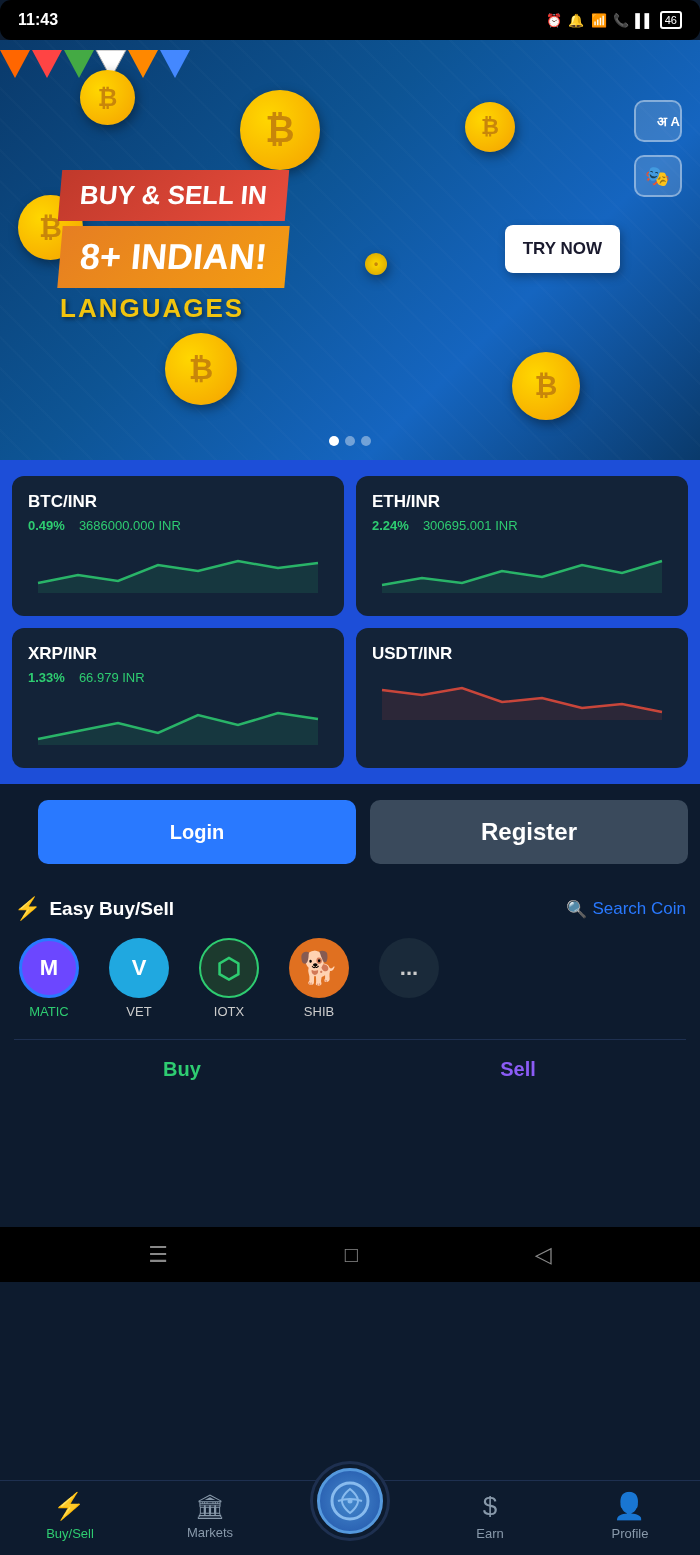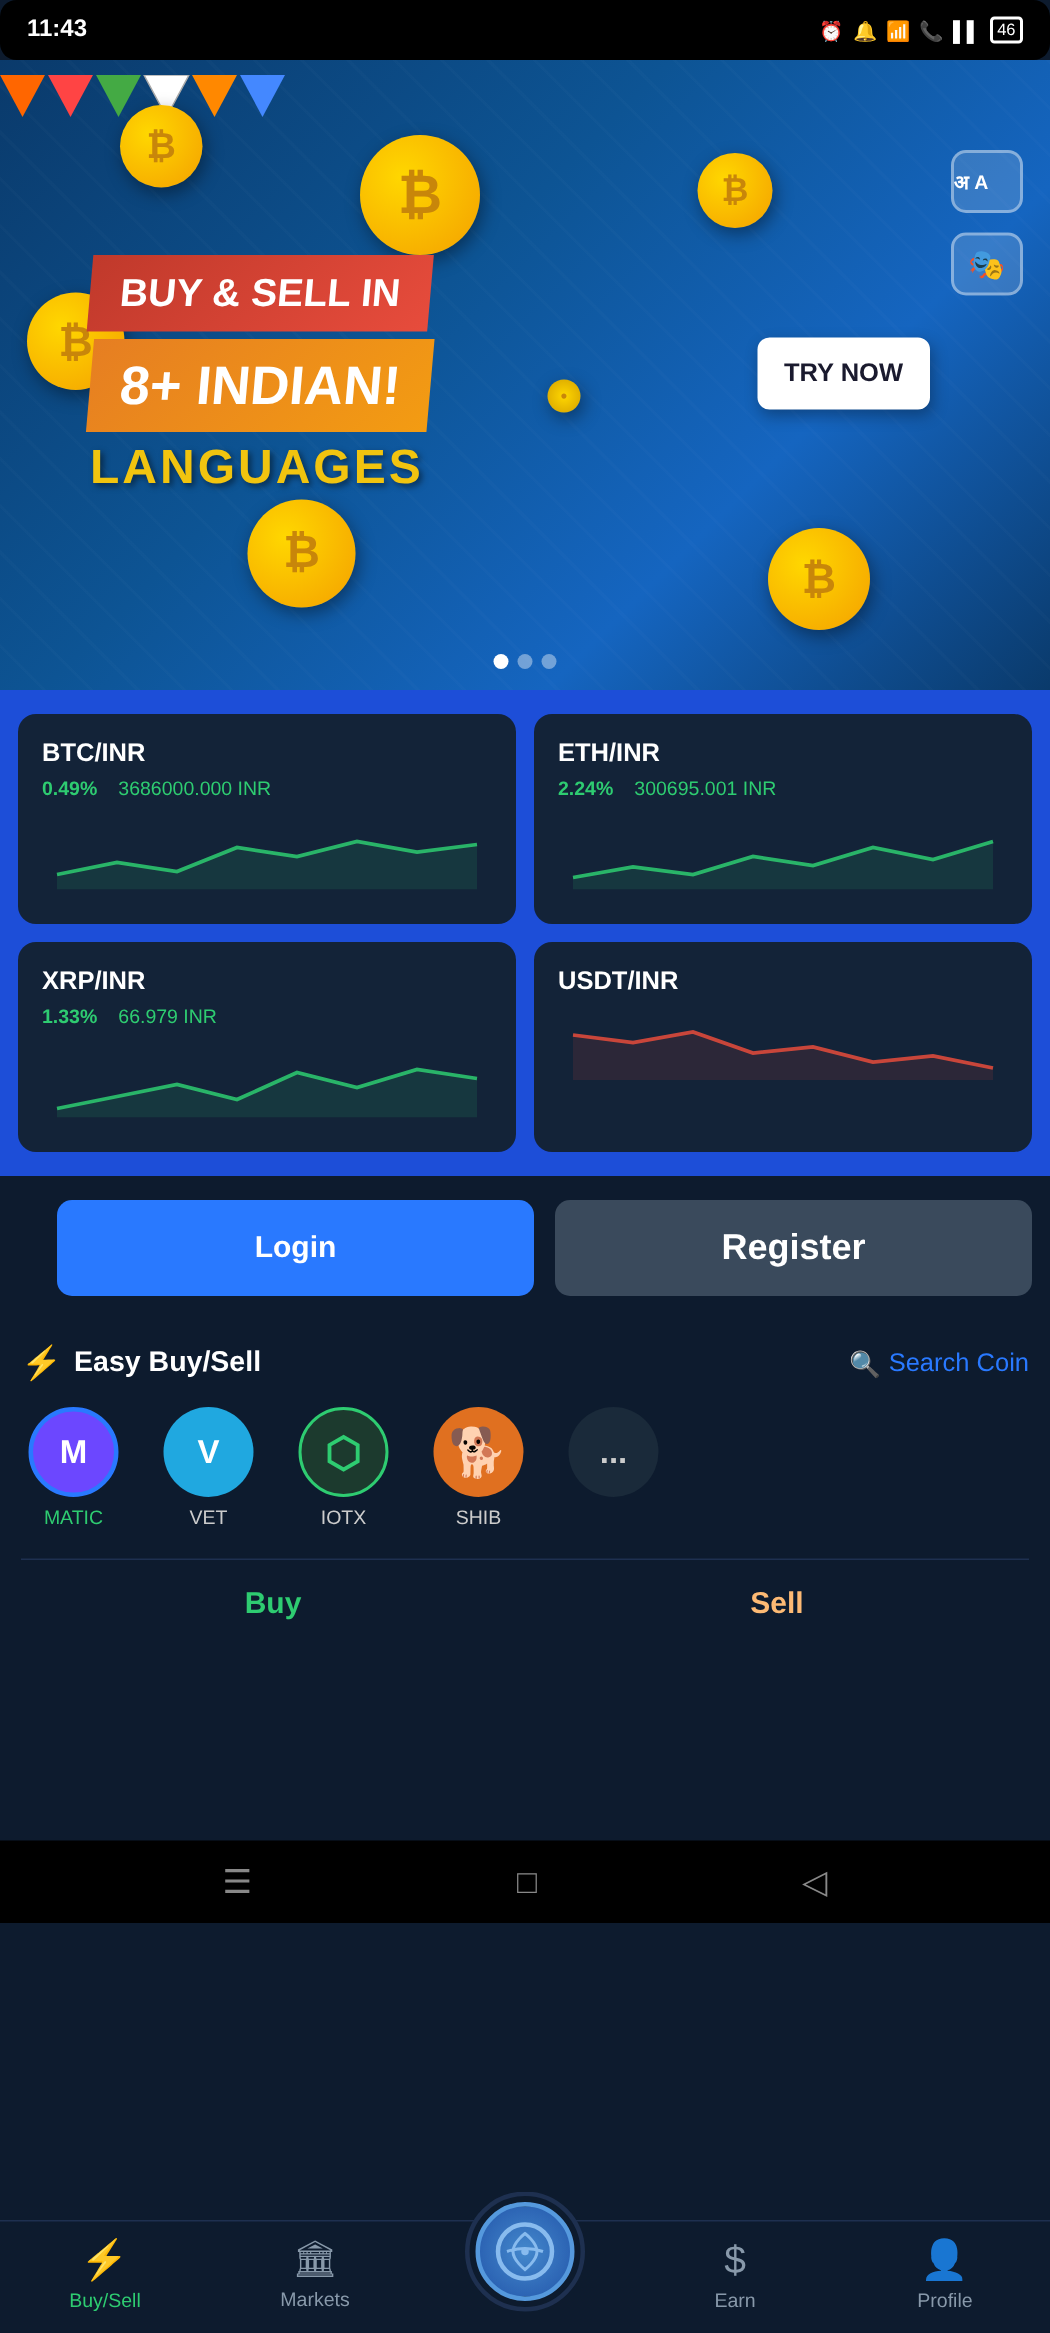--- a/index.html
+++ b/index.html
@@ -72,21 +72,21 @@
       position: absolute;
       top: 60px;
       right: 18px;
       background: rgba(255,255,255,0.15);
       border: 2px solid rgba(255,255,255,0.4);
       border-radius: 10px;
       width: 48px;
       height: 42px;
       display: flex;
       align-items: center;
-      justify-content: flex-start;
+      justify-content: flex-end;
       font-size: 18px;
       cursor: pointer;
     }
     .translate-btn2 {
       position: absolute;
       top: 115px;
       right: 18px;
       background: rgba(255,255,255,0.15);
       border: 2px solid rgba(255,255,255,0.4);
       border-radius: 10px;
@@ -132,21 +132,21 @@
     .banner-indian {
       background: linear-gradient(135deg, #e67e22, #f39c12);
       padding: 10px 20px;
       font-size: 36px;
       font-weight: bold;
       color: #fff;
       transform: skew(-5deg);
       display: inline-block;
     }
     .banner-languages {
-      font-size: 32px;
+      font-size: 26px;
       font-weight: bold;
       color: #f1c40f;
       text-shadow: 2px 2px 4px rgba(0,0,0,0.5);
       margin-top: 5px;
       letter-spacing: 2px;
     }
     .try-now-btn {
       position: absolute;
       right: 80px;
       top: 185px;
@@ -324,21 +324,21 @@
       font-weight: bold;
       color: #2ecc71;
       cursor: pointer;
     }
     .tab-sell {
       flex: 1;
       padding: 18px;
       text-align: center;
       font-size: 20px;
       font-weight: bold;
-      color: #fdba74;
+      color: #8b5cf6;
       cursor: pointer;
     }
 
     
     .bottom-nav {
       position: fixed;
       bottom: 0;
       left: 0;
       width: 700px;
       background: #0d1b2e;

